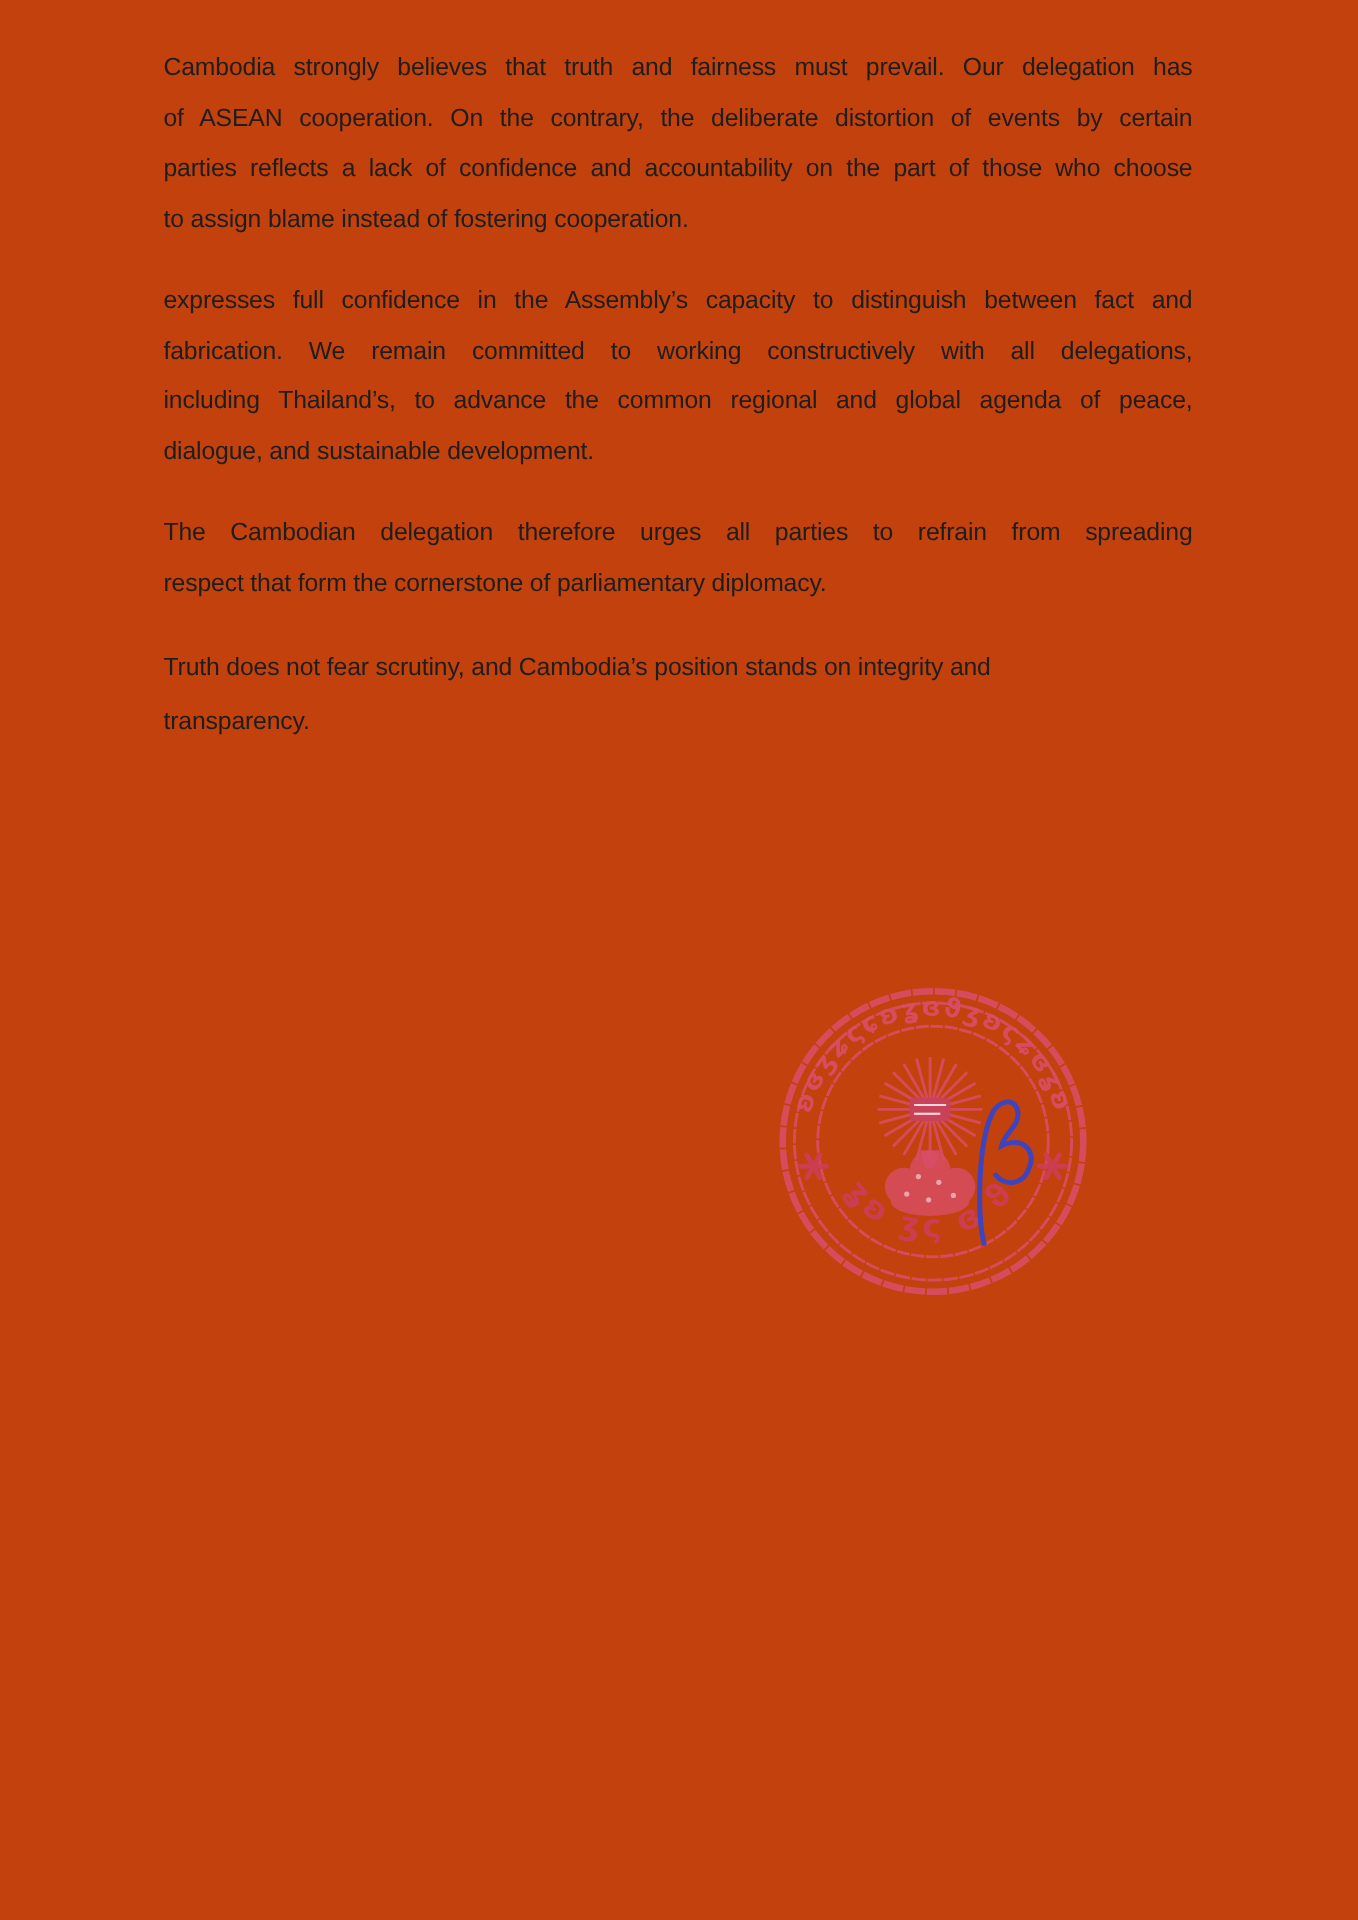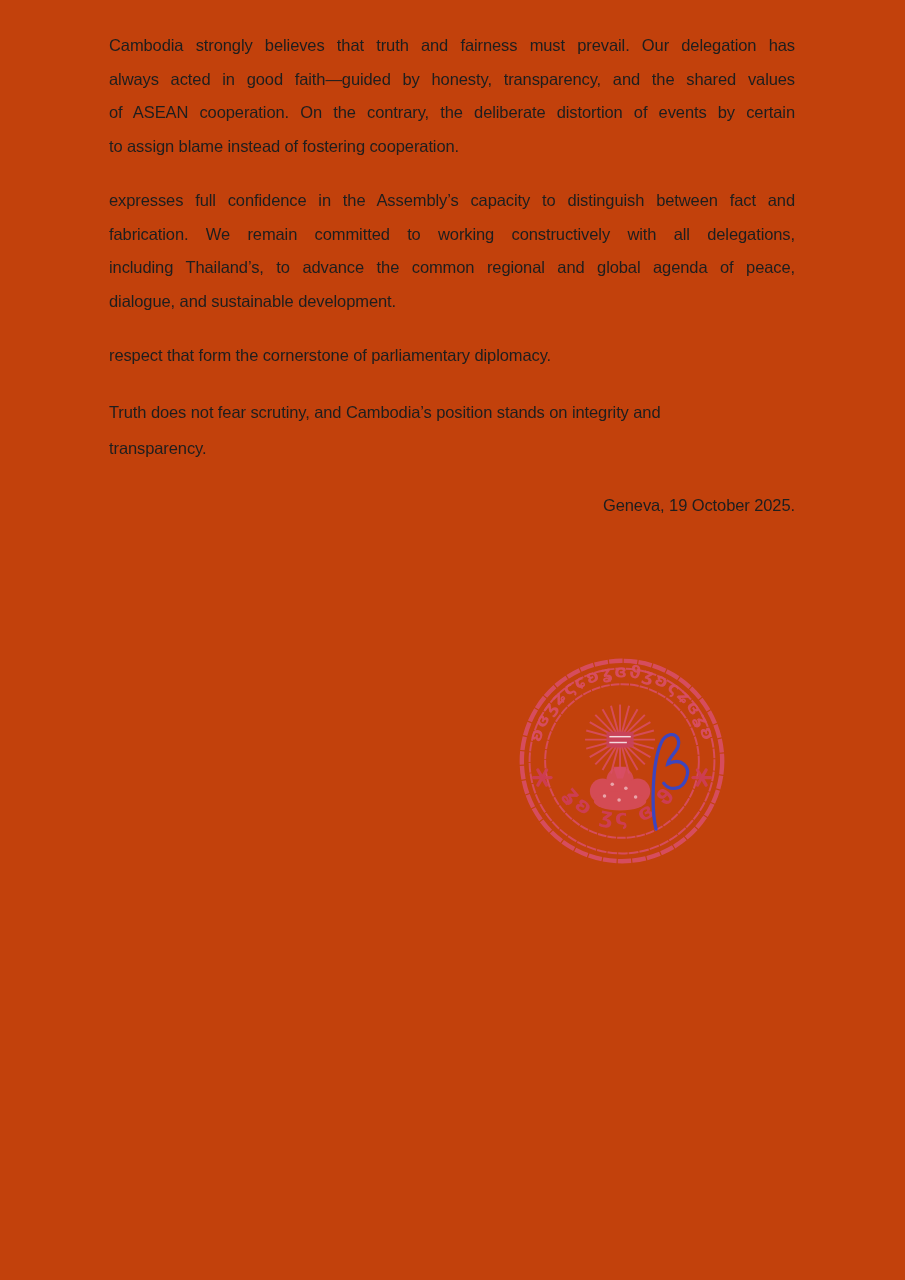--- a/index.html
+++ b/index.html
@@ -41,39 +41,39 @@
 </style>
 </head>
 <body>
 
 <div class="page">
 
   <main class="doc">
     <div>
         <div class="para">
           <div class="line j">Cambodia strongly believes that truth and fairness must prevail. Our delegation has</div>
-          <div class="line j">always acted in good faith—guided by honesty, transparency, and the shared values</div>
           <div class="line j">of ASEAN cooperation. On the contrary, the deliberate distortion of events by certain</div>
+          <div class="line j">parties reflects a lack of confidence and accountability on the part of those who choose</div>
           <div class="line">to assign blame instead of fostering cooperation.</div>
         </div>
         <div class="para">
           <div class="line j">expresses full confidence in the Assembly’s capacity to distinguish between fact and</div>
           <div class="line j">fabrication. We remain committed to working constructively with all delegations,</div>
           <div class="line j">including Thailand’s, to advance the common regional and global agenda of peace,</div>
           <div class="line">dialogue, and sustainable development.</div>
         </div>
         <div class="para">
+          <div class="line j">The Cambodian delegation therefore urges all parties to refrain from spreading</div>
           <div class="line">respect that form the cornerstone of parliamentary diplomacy.</div>
         </div>
         <div class="para bold">
           <div class="line">Truth does not fear scrutiny, and Cambodia’s position stands on integrity and</div>
           <div class="line">transparency.</div>
         </div>
       </div>
-    <div class="dateline">Geneva, 19 October 2025.</div>
   </main>
 
   <div class="seal-wrap">
     <svg width="214" height="214" viewBox="0 0 220 220">
 
       <g fill="none" stroke="#d94e66" opacity="0.9">
         <circle cx="110" cy="110" r="103" stroke-width="4.5" stroke-dasharray="14 1.2"></circle>
         <circle cx="110" cy="110" r="95" stroke-width="2" stroke-dasharray="10 1"></circle>
         <circle cx="110" cy="110" r="79" stroke-width="2" stroke-dasharray="9 1"></circle>
       </g>

